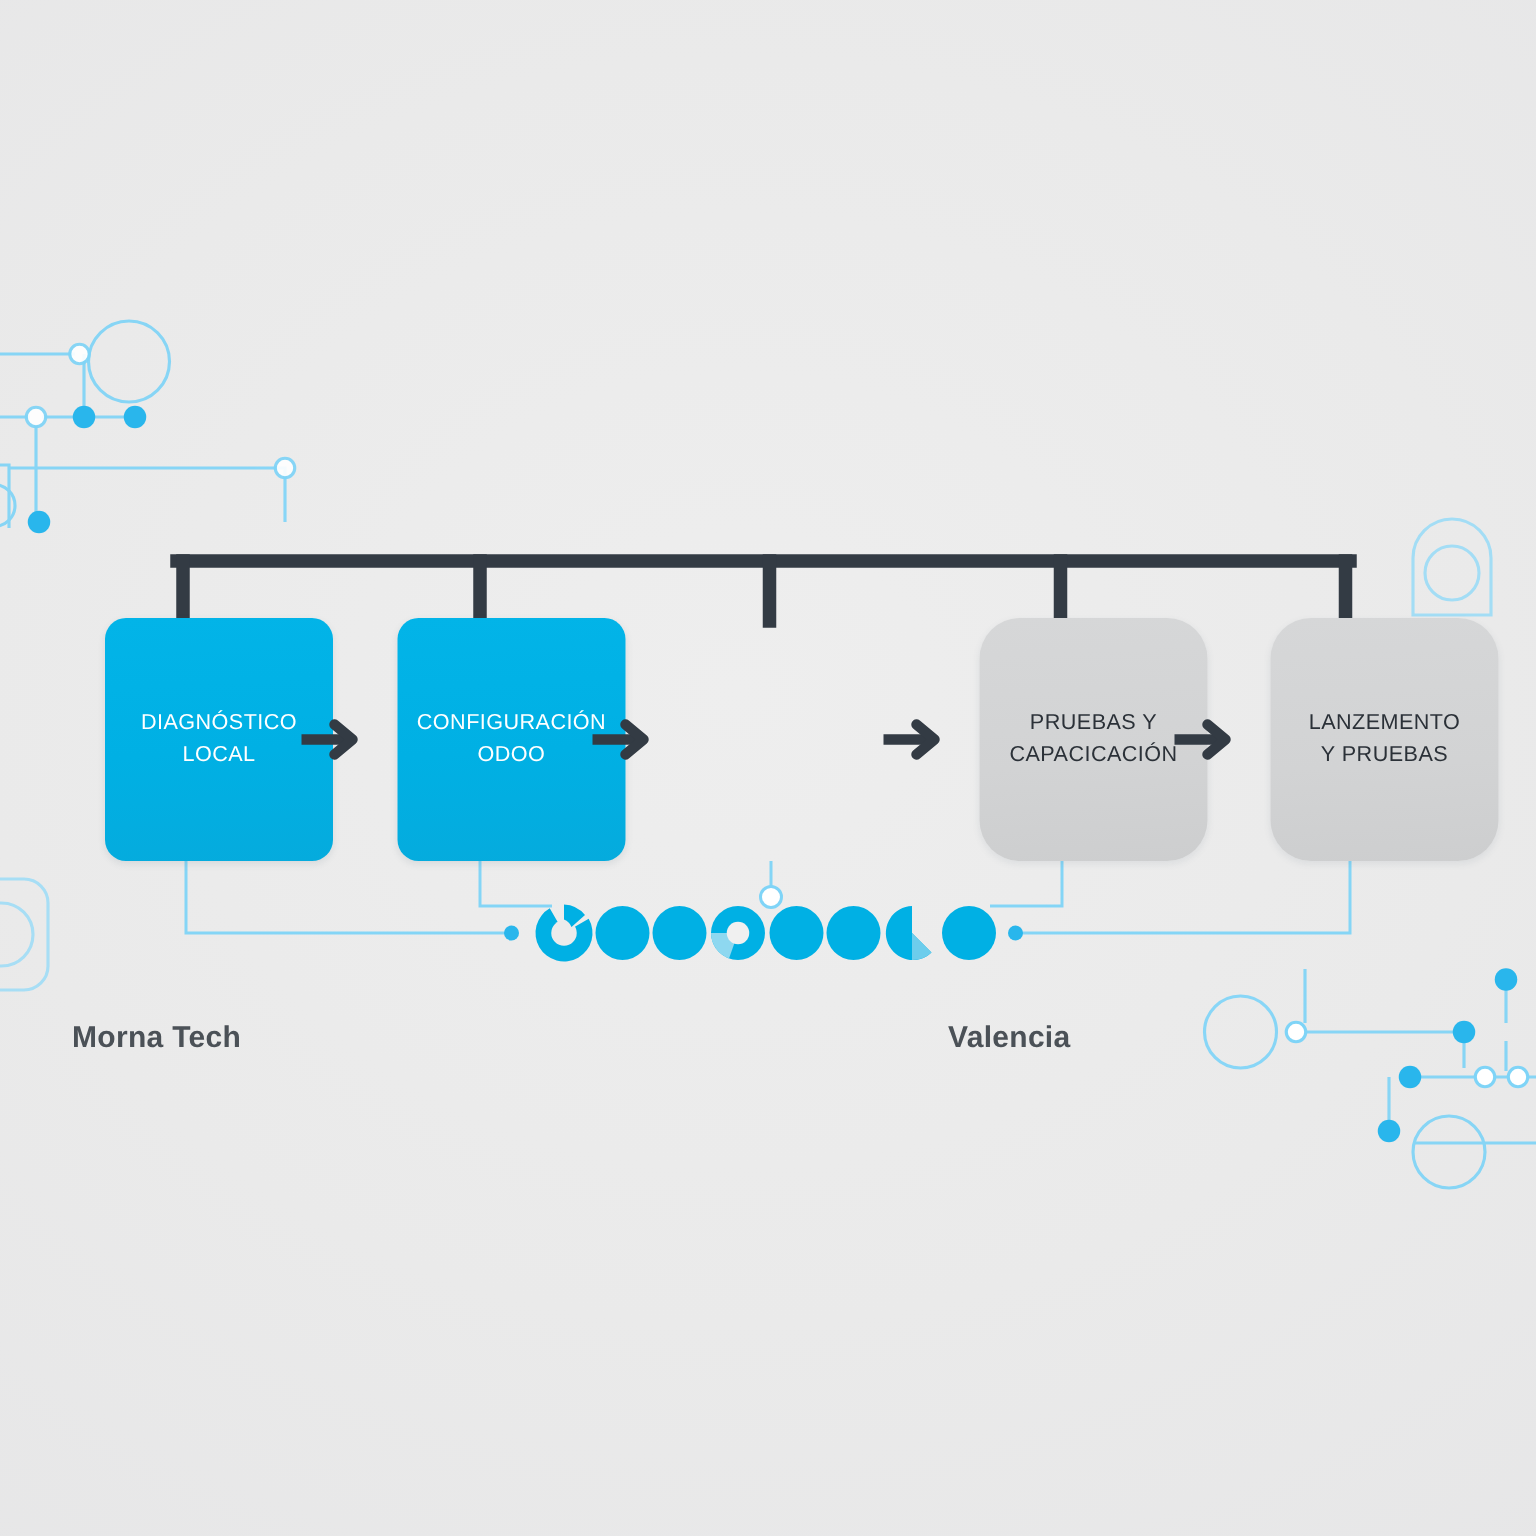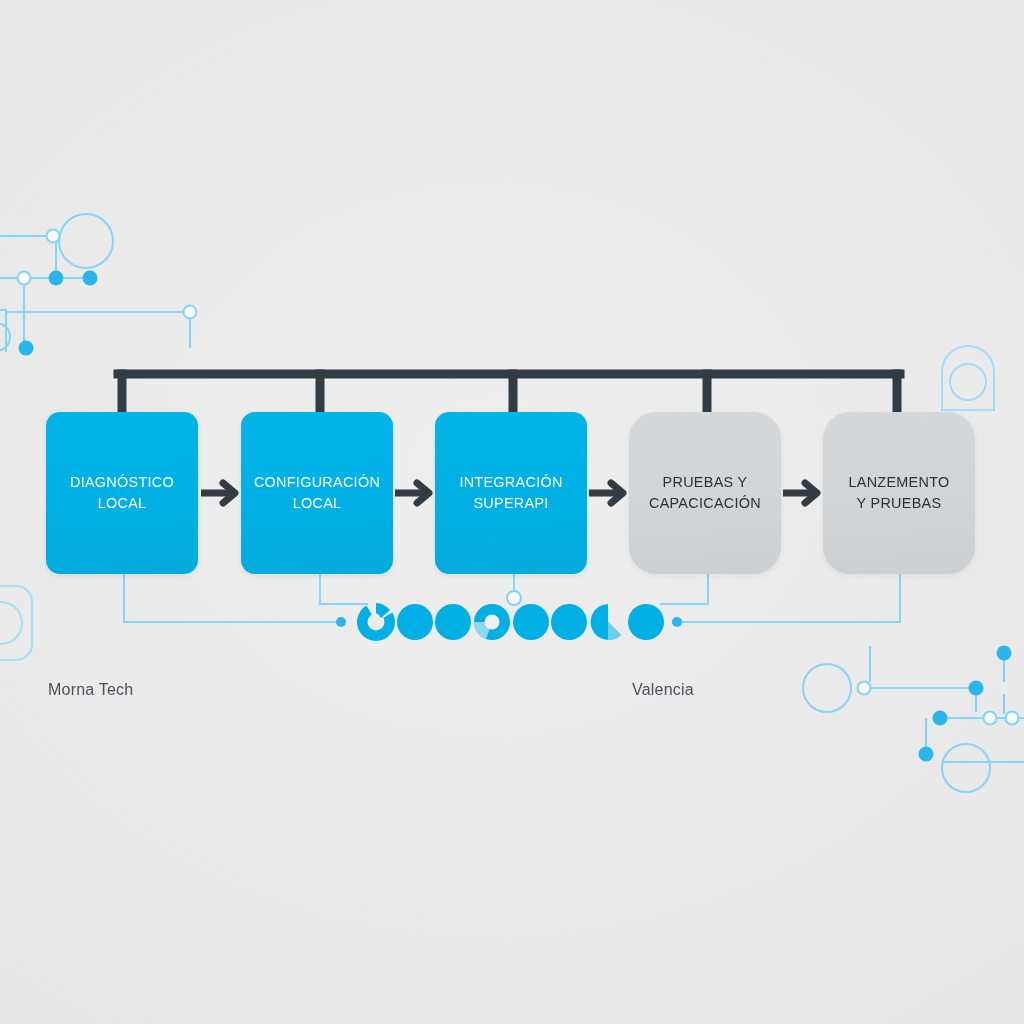--- a/index.html
+++ b/index.html
@@ -36,20 +36,21 @@
     position: absolute;
     width: 152px;
     height: 162px;
     border-radius: 14px;
     box-sizing: border-box;
     display: flex;
     align-items: center;
     justify-content: center;
     text-align: center;
     top: 412px;
+    margin-left: 24px;
   }
   .stage .stage-label {
     font-size: 14.4px;
     line-height: 1.45;
     letter-spacing: 0.3px;
     padding: 0 8px;
     white-space: pre-line;
   }
   .stage.blue {
     background: linear-gradient(177deg, #02b4e8 0%, #00b0e4 55%, #05abdd 100%);
@@ -71,24 +72,25 @@
     position: absolute;
     top: 478px;
     width: 42px;
     height: 30px;
   }
 
   
   .caption {
     position: absolute;
     top: 681px;
-    font-size: 16px;
+    font-size: 20px;
     color: #4b5157;
     letter-spacing: 0.2px;
     white-space: nowrap;
+    font-weight: bold;
   }
 </style>
 </head>
 <body>
 
 <div id="canvas">
 
   <svg class="layer" viewBox="0 0 1024 1024" width="1024" height="1024" aria-hidden="true">
     <g fill="none" stroke="#7fd4f7" stroke-width="2.1" opacity="0.92">
 
@@ -175,25 +177,21 @@
       <path d="M897 374 L897 414"></path>
     </g>
   </svg>
 
   <div class="stage blue" style="left:46px">
     <span class="stage-label">DIAGNÓSTICO
 LOCAL</span>
   </div>
   <div class="stage blue" style="left:241px">
     <span class="stage-label">CONFIGURACIÓN
-LOCAL</span>
-  </div>
-  <div class="stage blue" style="left:435px">
-    <span class="stage-label">INTEGRACIÓN
-SUPERAPI</span>
+ODOO</span>
   </div>
   <div class="stage grey" style="left:629px">
     <span class="stage-label">PRUEBAS Y
 CAPACICACIÓN</span>
   </div>
   <div class="stage grey" style="left:823px">
     <span class="stage-label">LANZEMENTO
 Y PRUEBAS</span>
   </div>
 

